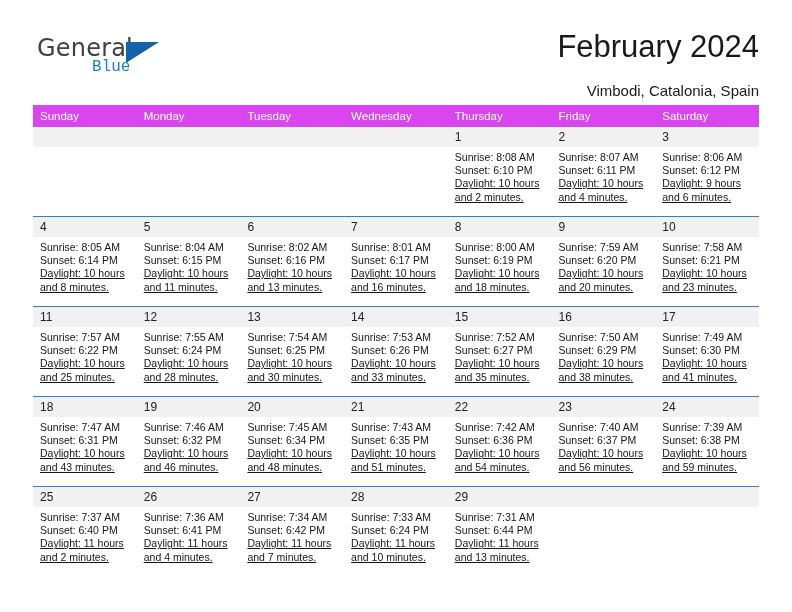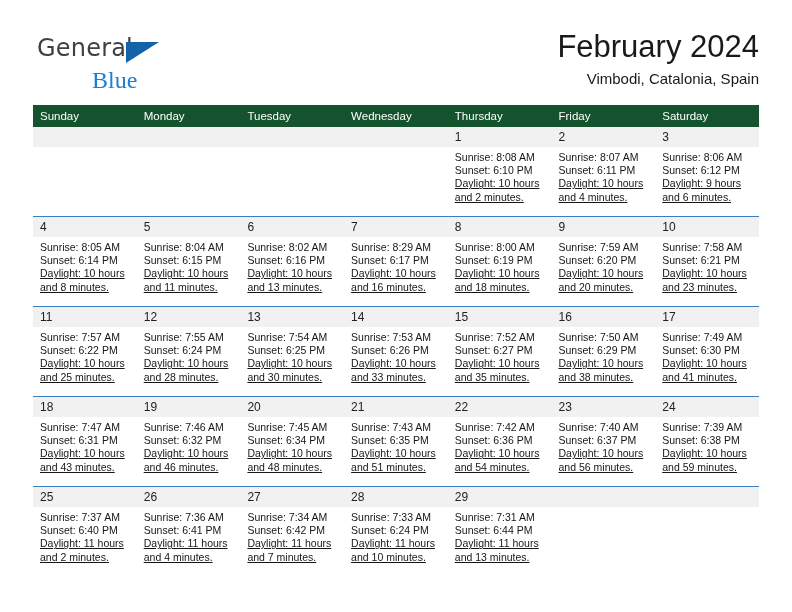--- a/index.html
+++ b/index.html
@@ -52,58 +52,58 @@
     left: 93px;
     top: 8px;
     width: 0;
     height: 0;
     border-left: 33px solid #1463a8;
     border-bottom: 21px solid transparent;
   }
   .logo-blue {
     position: absolute;
     left: 59px;
-    top: 33px;
-    font-size: 24px;
+    top: 24px;
+    font-size: 16px;
     color: #1a7fd4;
-    font-family: Liberation Serif, serif;
+    font-family: Liberation Mono, monospace;
   }
 
   .title-block {
     position: absolute;
     right: 0;
     top: 0;
     text-align: right;
   }
   .cal-title {
     font-size: 31px;
     color: #1a1a1a;
     line-height: 34px;
     white-space: nowrap;
   }
   .cal-subtitle {
     font-size: 15px;
     color: #1a1a1a;
     line-height: 22px;
-    margin-top: 4px;
+    margin-top: 16px;
     white-space: nowrap;
   }
 
   
   .calendar {
     position: absolute;
     left: 33px;
     top: 105px;
     width: 726px;
     border-collapse: collapse;
     table-layout: fixed;
   }
 
   .calendar th {
-    background: #14532d;
+    background: #d946ef;
     color: #ffffff;
     font-size: 11.5px;
     font-weight: normal;
     text-align: left;
     padding: 5px 0 5px 7px;
     height: 19px;
     box-sizing: border-box;
     border: none;
   }
 
@@ -240,21 +240,21 @@
             <span class="daynum">6</span>
             <div class="info">
               <div>Sunrise: 8:02 AM</div>
               <div>Sunset: 6:16 PM</div>
               <div class="daylight">Daylight: 10 hours and 13 minutes.</div>
             </div>
           </td>
           <td class="">
             <span class="daynum">7</span>
             <div class="info">
-              <div>Sunrise: 8:29 AM</div>
+              <div>Sunrise: 8:01 AM</div>
               <div>Sunset: 6:17 PM</div>
               <div class="daylight">Daylight: 10 hours and 16 minutes.</div>
             </div>
           </td>
           <td class="">
             <span class="daynum">8</span>
             <div class="info">
               <div>Sunrise: 8:00 AM</div>
               <div>Sunset: 6:19 PM</div>
               <div class="daylight">Daylight: 10 hours and 18 minutes.</div>

